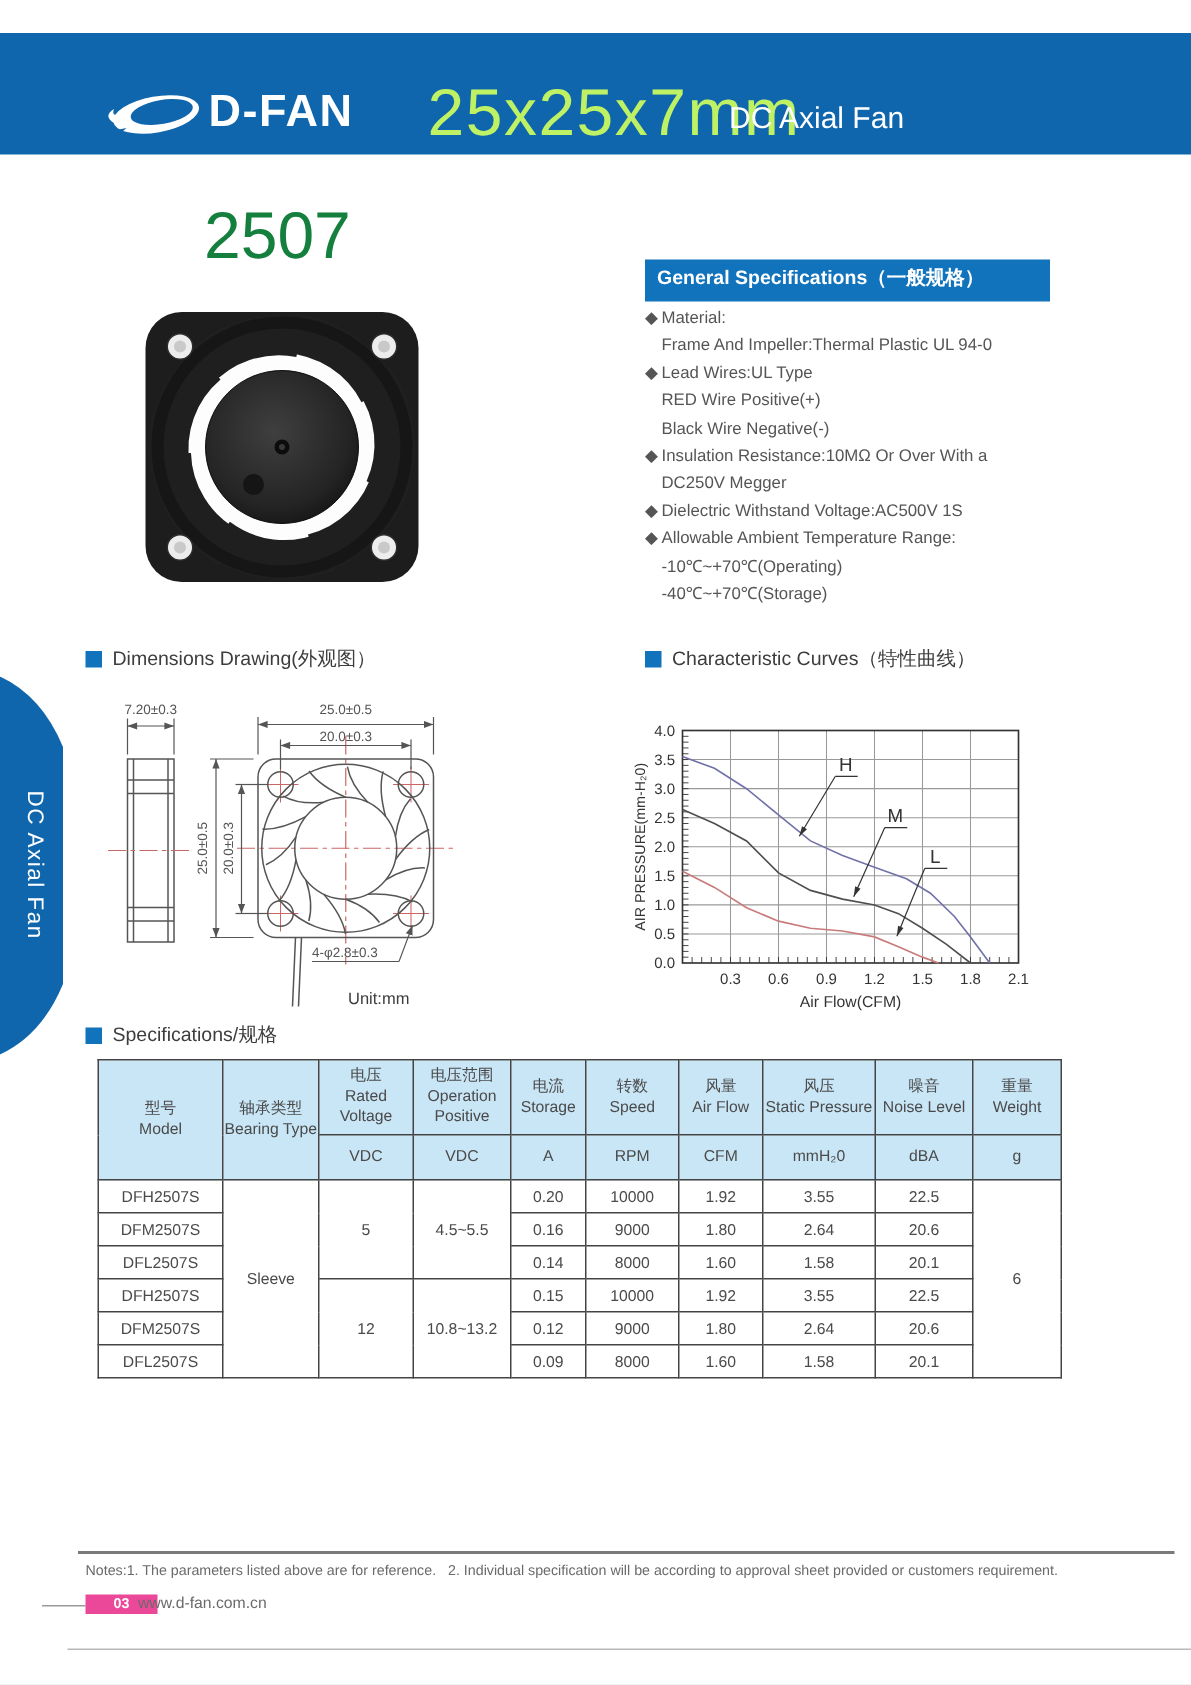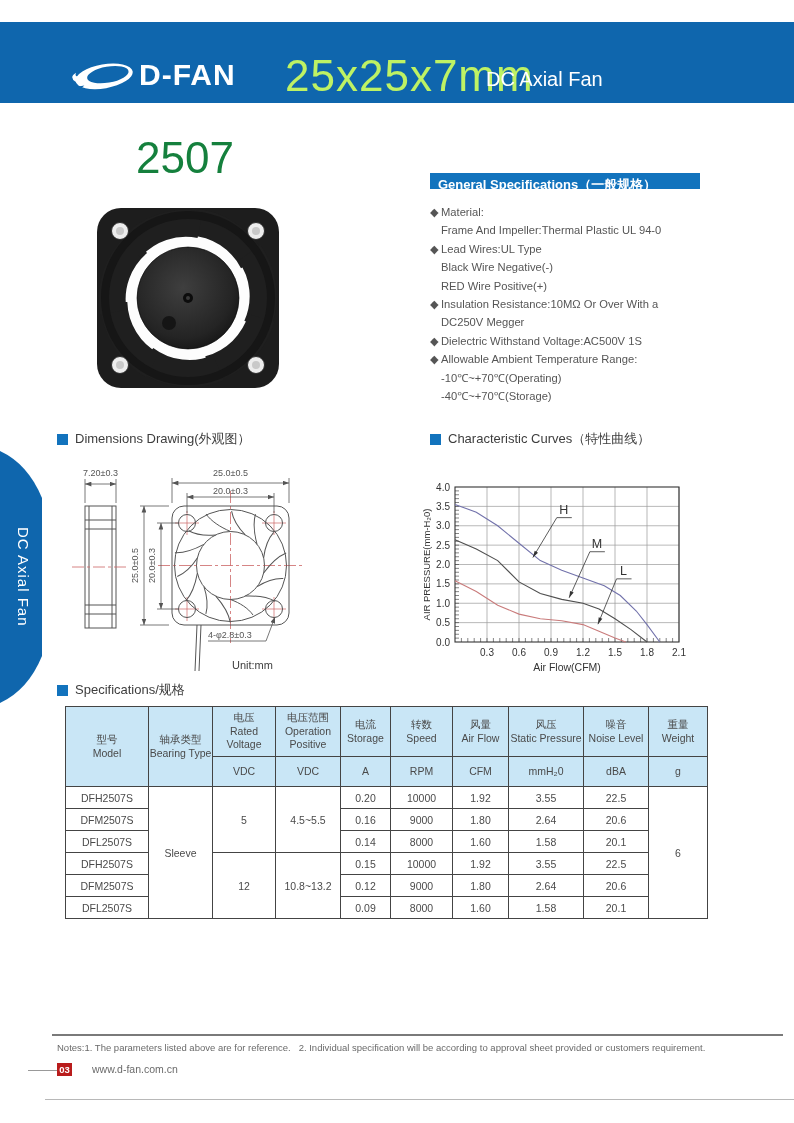--- a/index.html
+++ b/index.html
@@ -17,21 +17,21 @@
   
   .tab { position:absolute; left:0; top:451px; width:46px; height:252px; }
   .tab-label { position:absolute; left:10px; top:0; width:26px; height:252px; display:flex; align-items:center; justify-content:center;
     writing-mode:vertical-rl; color:#fff; font-size:15px; letter-spacing:1px; }
 
   
   .model-big { position:absolute; left:136px; top:133px; font-size:44px; color:#15803d; }
   .fan-svg { position:absolute; left:95px; top:202px; width:190px; height:190px; }
 
   
-  .gs-bar { position:absolute; left:430px; top:173px; width:270px; height:16px; background:#1273bd; color:#fff;
+  .gs-bar { position:absolute; left:430px; top:173px; width:270px; height:28px; background:#1273bd; color:#fff;
     font-size:13px; font-weight:bold; line-height:24px; padding-left:8px; }
   .gs-list { position:absolute; left:430px; top:203px; width:330px; font-size:11.2px; color:#555; line-height:18.4px; }
   .gs-line .gs-b { display:inline-block; width:11px; color:#555; }
 
   
   .sec-title { position:absolute; display:flex; align-items:center; gap:7px; font-size:13px; color:#3d3d3d; }
   .sec-title .sq { width:11px; height:11px; background:#1273bd; flex:0 0 auto; }
 
   
   .dim-svg { position:absolute; left:60px; top:463px; width:350px; height:215px; }
@@ -45,21 +45,21 @@
   .spec-table thead th { background:#c9e6f6; line-height:1.3; }
   .spec-table tr.h1 th { height:50px; }
   .spec-table tr.h2 th { height:30px; }
   .spec-table tbody td { height:22px; }
   .spec-table { border:1px solid #444; }
 
   
   .rule1 { position:absolute; left:52px; top:1034px; width:731px; height:2px; background:#7a7a7a; }
   .notes { position:absolute; left:57px; top:1042px; font-size:9.5px; color:#6a6a6a; white-space:pre; }
   .page-lead { position:absolute; left:28px; top:1070px; width:29px; height:1px; background:#999; }
-  .page-badge { position:absolute; left:57px; top:1063px; width:15px; height:13px; background:#b91c1c; color:#fff;
+  .page-badge { position:absolute; left:57px; top:1063px; width:48px; height:13px; background:#ec4899; color:#fff;
     font-size:9.5px; font-weight:bold; text-align:center; line-height:13px; }
   .website { position:absolute; left:92px; top:1063px; font-size:10.5px; color:#6a6a6a; }
   .rule2 { position:absolute; left:45px; top:1099px; width:749px; height:1px; background:#b8b8b8; }
 </style>
 </head>
 <body>
 
 <div class="page">
 
   <div class="band">
@@ -118,22 +118,22 @@
       <circle cx="161" cy="163" r="8.5" fill="#ededed" stroke="#2c2c2c"></circle>
         <circle cx="161" cy="163" r="4" fill="#c9c9c9"></circle>
     </g>
   </svg>
 
   <div class="gs-bar">General Specifications（一般规格）</div>
   <div class="gs-list">
     <div class="gs-line"><span class="gs-b">◆</span><span>Material:</span></div>
     <div class="gs-line"><span class="gs-b"></span><span>Frame And Impeller:Thermal Plastic UL 94-0</span></div>
     <div class="gs-line"><span class="gs-b">◆</span><span>Lead Wires:UL Type</span></div>
+    <div class="gs-line"><span class="gs-b"></span><span>RED Wire Positive(+)</span></div>
     <div class="gs-line"><span class="gs-b"></span><span>Black Wire Negative(-)</span></div>
-    <div class="gs-line"><span class="gs-b"></span><span>RED Wire Positive(+)</span></div>
     <div class="gs-line"><span class="gs-b">◆</span><span>Insulation Resistance:10MΩ Or Over With a</span></div>
     <div class="gs-line"><span class="gs-b"></span><span>DC250V Megger</span></div>
     <div class="gs-line"><span class="gs-b">◆</span><span>Dielectric Withstand Voltage:AC500V 1S</span></div>
     <div class="gs-line"><span class="gs-b">◆</span><span>Allowable Ambient Temperature Range:</span></div>
     <div class="gs-line"><span class="gs-b"></span><span>-10℃~+70℃(Operating)</span></div>
     <div class="gs-line"><span class="gs-b"></span><span>-40℃~+70℃(Storage)</span></div>
   </div>
 
   <div class="sec-title" style="left:57px; top:430px;text-align:right;">
     <span class="sq"></span>

